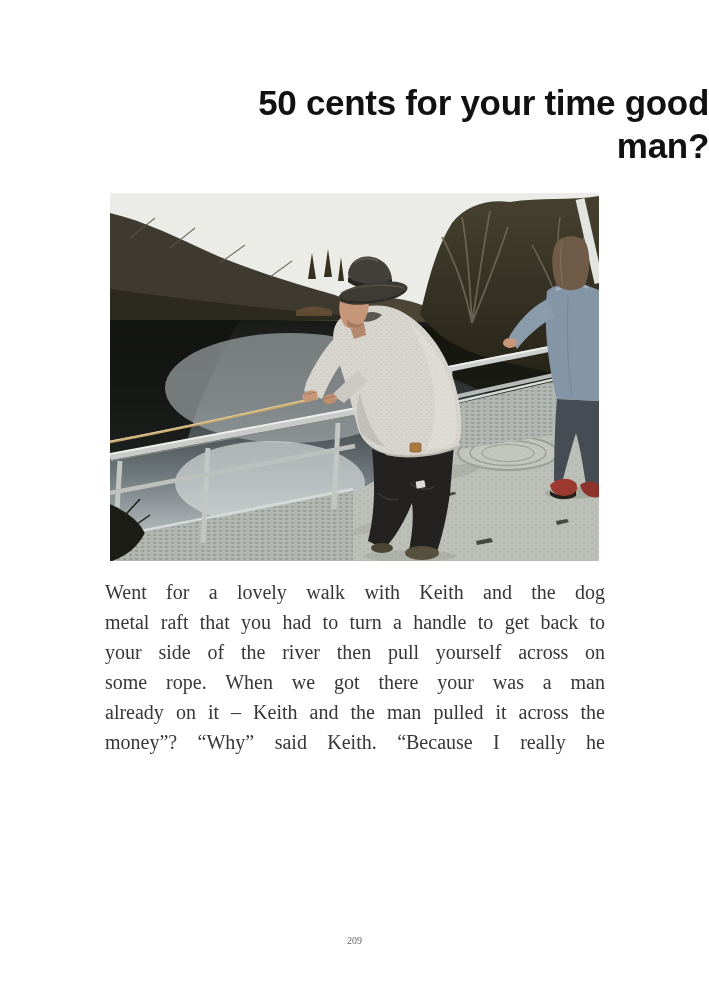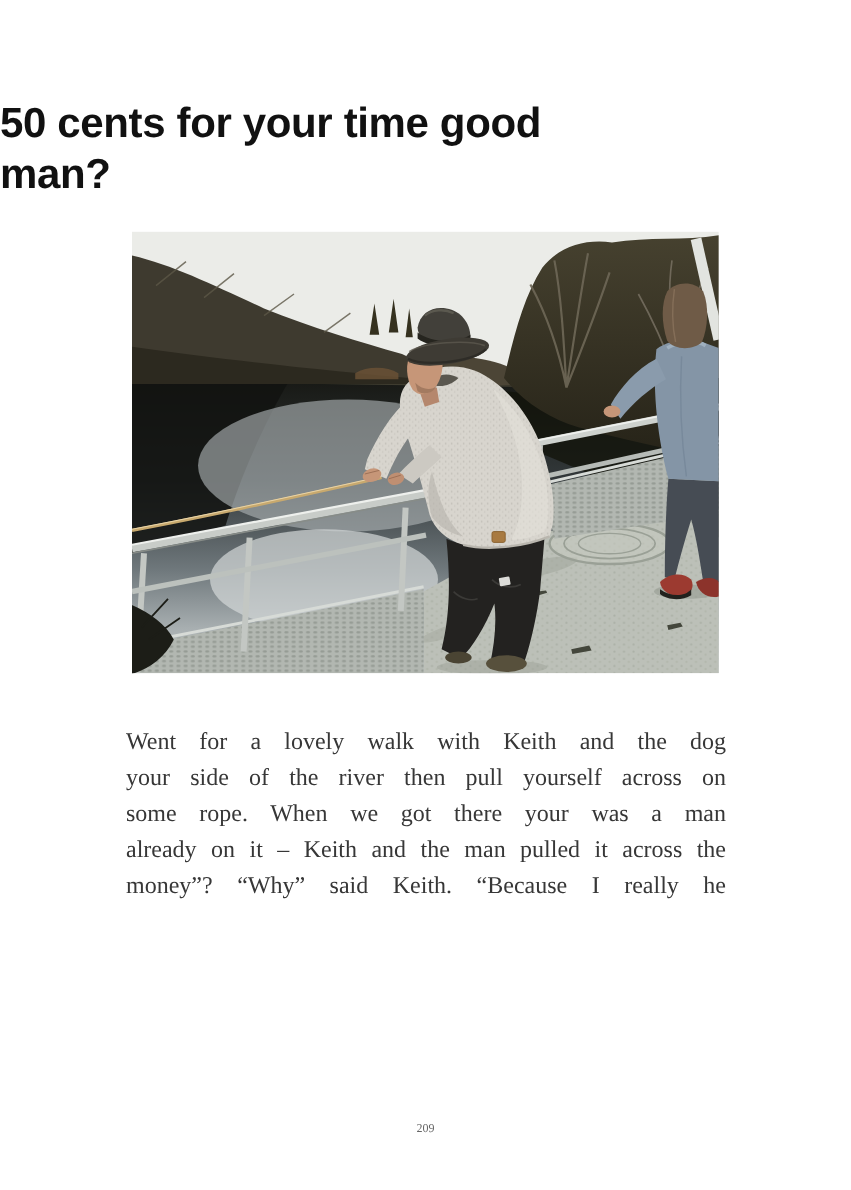--- a/index.html
+++ b/index.html
@@ -1,24 +1,24 @@
 <!DOCTYPE html>
 <html style="--photo-sky: #ebece8; --photo-water_far: #1b1c18; --photo-water_near: #9aa1a3; --photo-trees: #3e3a2f; --photo-trees_dark: #2c291f; --photo-railing: #c7cbc7; --photo-rope: #c8a96e; --photo-mesh: #b2b7b1; --photo-deck: #bcc0b8; --photo-hat: #42403a; --photo-sweater: #d8d5ce; --photo-trousers: #232220; --photo-skin: #c69678; --photo-jacket: #8495a6; --photo-hair: #6f5b47; --photo-jeans: #464c54; --photo-shoe: #9c3a30;"><head>
 <meta charset="utf-8">
 <style>
   html,body{margin:0;padding:0;background:#ffffff;}
   .page{position:relative;width:709px;height:992px;background:#ffffff;overflow:hidden;
         font-family:"Liberation Serif", serif;}
-  .title{position:absolute;top:81px;left:0;width:709px;margin:0;text-align:left;
+  .title{position:absolute;top:81px;left:0;width:709px;margin:0;text-align:right;
          font-family:"Liberation Sans", sans-serif;font-weight:700;font-size:35px;
          line-height:43px;color:#111111;letter-spacing:-0.3px;}
   .title span{display:block;}
   .photo-frame{position:absolute;left:110px;top:193px;width:489px;height:368px;margin:0;}
   .photo-frame svg{display:block;width:489px;height:368px;}
-  .para{position:absolute;left:105px;top:603px;width:500px;font-size:20px;
+  .para{position:absolute;left:105px;top:577px;width:500px;font-size:20px;
         line-height:30px;color:#373737;}
   .pline{text-align:justify;text-align-last:justify;height:30px;overflow:hidden;}
   .pagenum{position:absolute;top:935px;left:0;width:709px;text-align:center;
            font-size:10px;color:#666666;}
 </style>
 </head>
 <body>
 
 <div class="page">
 
@@ -159,20 +159,21 @@
         <path d="M238,84 C248,92 270,94 282,86 L282,91 C272,99 248,97 238,89 Z" fill="#26251f"></path>
         <ellipse cx="263" cy="100" rx="35" ry="10.5" transform="rotate(-9 263 100)" fill="#3e3b34"></ellipse>
         <path d="M230,106 C242,112 282,110 295,98" fill="none" stroke="#2a2924" stroke-width="2" opacity="0.8"></path>
         <path d="M231,100 C244,92 280,90 294,95" fill="none" stroke="#5c594f" stroke-width="1.4" opacity="0.8"></path>
       </g>
     </svg>
   </figure>
 
   <div class="para">
     <div class="pline">Went for a lovely walk with Keith and the dog</div>
+    <div class="pline">metal raft that you had to turn a handle to get back to</div>
     <div class="pline">your side of the river then pull yourself across on</div>
     <div class="pline">some rope. When we got there your was a man</div>
     <div class="pline">already on it – Keith and the man pulled it across the</div>
     <div class="pline">money”? “Why” said Keith. “Because I really he</div>
   </div>
 
   <div class="pagenum">209</div>
 
 </div>
 

